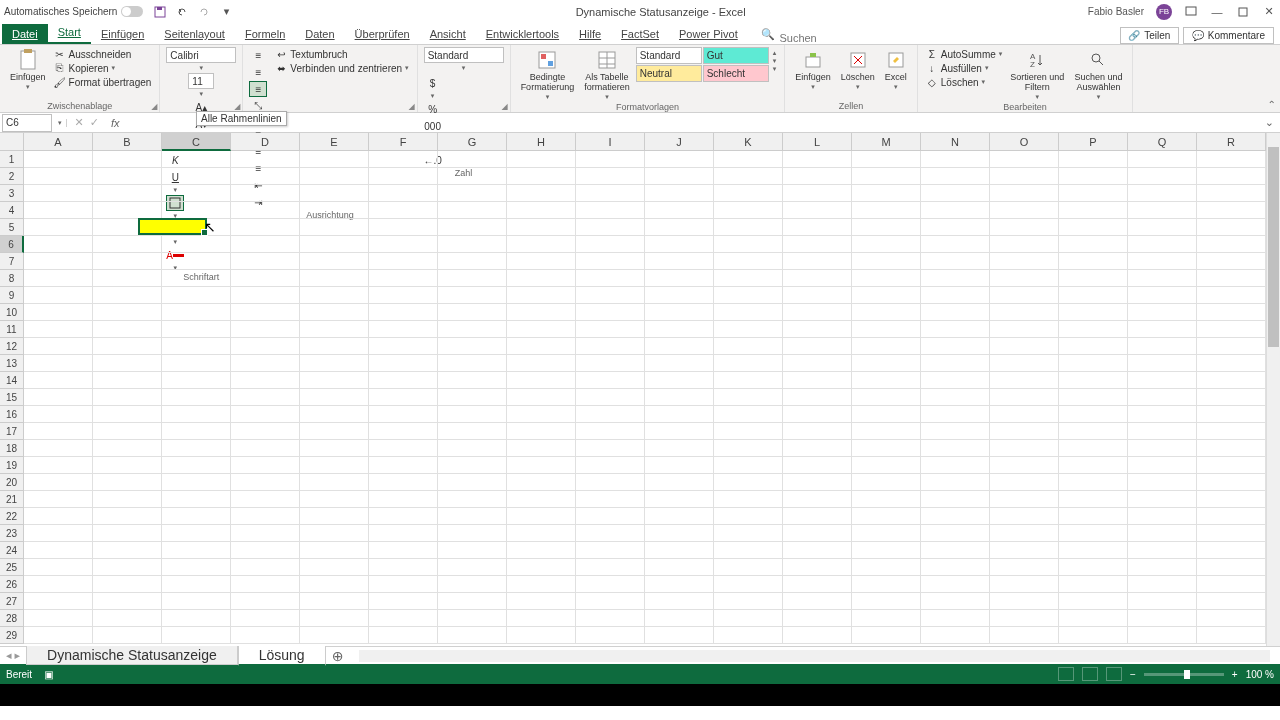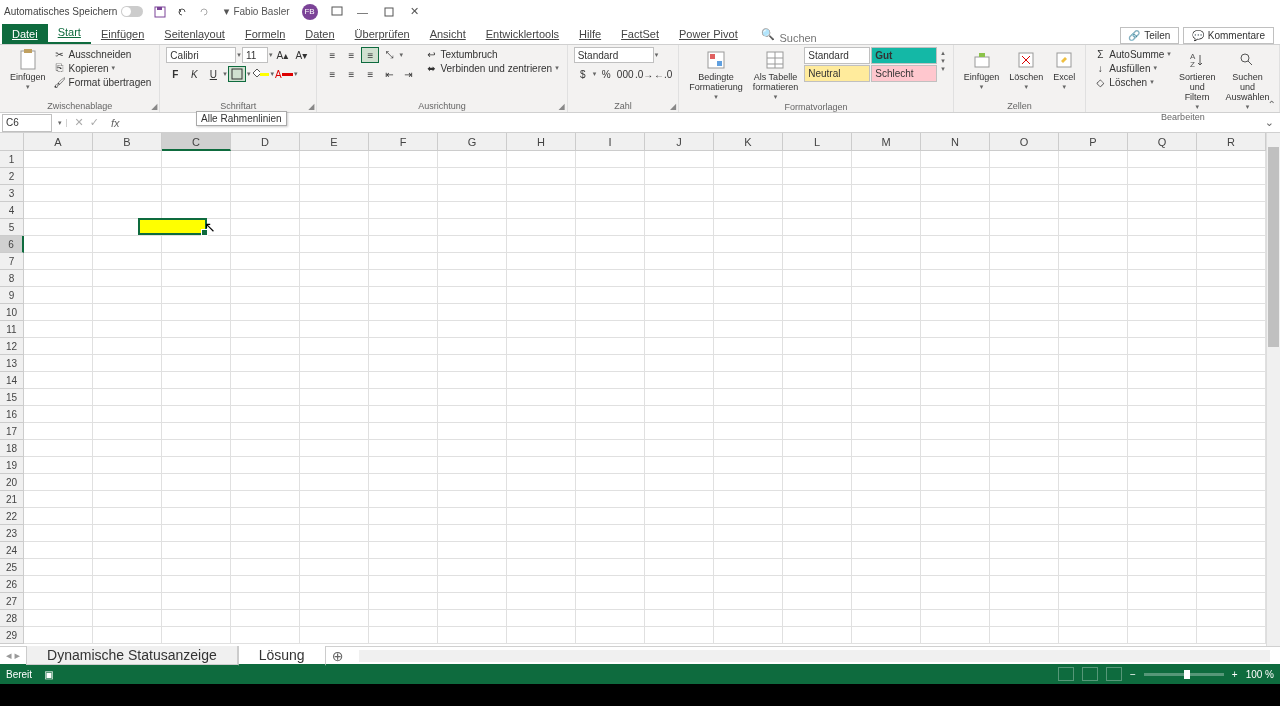--- a/index.html
+++ b/index.html
@@ -33,30 +33,30 @@
 .ribbon-group-content { flex: 1; display: flex; align-items: flex-start; gap: 2px; }
 .ribbon-group-label { font-size: 9px; color: #666; text-align: center; padding-bottom: 1px; }
 .ribbon-group-dlg { position: absolute; right: 2px; bottom: 1px; font-size: 8px; color: #888; cursor: pointer; }
 .big-btn { display: flex; flex-direction: column; align-items: center; padding: 2px 4px; cursor: pointer; font-size: 9px; text-align: center; line-height: 1.1; }
 .big-btn .icn { width: 22px; height: 22px; margin-bottom: 2px; display: flex; align-items: center; justify-content: center; }
 .small-row { display: flex; flex-direction: column; gap: 0; }
 .small-btn { display: flex; align-items: center; gap: 3px; padding: 1px 2px; font-size: 10px; cursor: pointer; white-space: nowrap; }
 .small-icn { width: 12px; height: 12px; display: flex; align-items: center; justify-content: center; font-size: 10px; }
 .font-name { width: 70px; height: 16px; border: 1px solid #c0c0c0; background: #fff; font-size: 10px; padding: 0 3px; display: flex; align-items: center; }
 .font-size { width: 26px; height: 16px; border: 1px solid #c0c0c0; background: #fff; font-size: 10px; padding: 0 3px; display: flex; align-items: center; }
-.fmt-row { display: flex; gap: 1px; align-items: center; }
+.fmt-row { display: flex; gap: 1px; align-items: center; flex-direction: column; }
 .fmt-btn { width: 18px; height: 16px; display: flex; align-items: center; justify-content: center; cursor: pointer; font-size: 10px; }
 .fmt-btn.active { background: #d0e0d0; border: 1px solid #0e6b3e; }
 .dropdown-arrow { font-size: 7px; color: #666; }
 .color-swatch { width: 12px; height: 3px; background: #ffff00; }
 .color-swatch.red { background: #d00; }
 .number-format { width: 80px; height: 16px; border: 1px solid #c0c0c0; background: #fff; font-size: 10px; padding: 0 3px; display: flex; align-items: center; }
 .style-cell { width: 66px; height: 17px; border: 1px solid #c0c0c0; font-size: 10px; padding: 0 3px; display: flex; align-items: center; }
 .style-standard { background: #fff; }
-.style-gut { background: #14b8a6; font-weight: bold; }
+.style-gut { background: #5eead4; }
 .style-neutral { background: #ffeb9c; }
 .style-schlecht { background: #ffc7ce; }
 .collapse-ribbon { position: absolute; right: 4px; bottom: 2px; cursor: pointer; font-size: 10px; color: #666; }
 
 
 .tooltip { position: absolute; left: 196px; top: 111px; background: #fff; border: 1px solid #aaa; padding: 1px 4px; font-size: 10px; z-index: 100; box-shadow: 1px 1px 2px rgba(0,0,0,0.2); }
 
 
 .formula-bar { height: 20px; background: #fff; border-bottom: 1px solid #d0d0d0; display: flex; align-items: center; }
 .name-box { width: 50px; height: 18px; border: 1px solid #c0c0c0; margin: 0 2px; padding: 0 3px; font-size: 10px; display: flex; align-items: center; }
@@ -123,20 +123,21 @@
           <path d="M3 3 L5 5 L3 7" fill="none" stroke="#555"></path>
         </svg>
       </div>
     <div class="qat-icon">
         <svg width="12" height="12" viewBox="0 0 12 12">
           <path d="M3 6 A3 3 0 1 1 6 9" fill="none" stroke="#aaa" stroke-width="1"></path>
         </svg>
       </div>
     <div class="qat-icon">▾</div>
   </div>
+  <div class="title-center">Dynamische Statusanzeige  -  Excel</div>
   <div class="title-right">
     <span style="font-size:10px;color:#555">Fabio Basler</span>
     <div class="avatar">FB</div>
     <div class="win-btn">
         <svg width="12" height="12">
           <rect x="1" y="1" width="10" height="8" fill="none" stroke="#555"></rect>
         </svg>
       </div>
     <div class="win-btn">—</div>
     <div class="win-btn">

